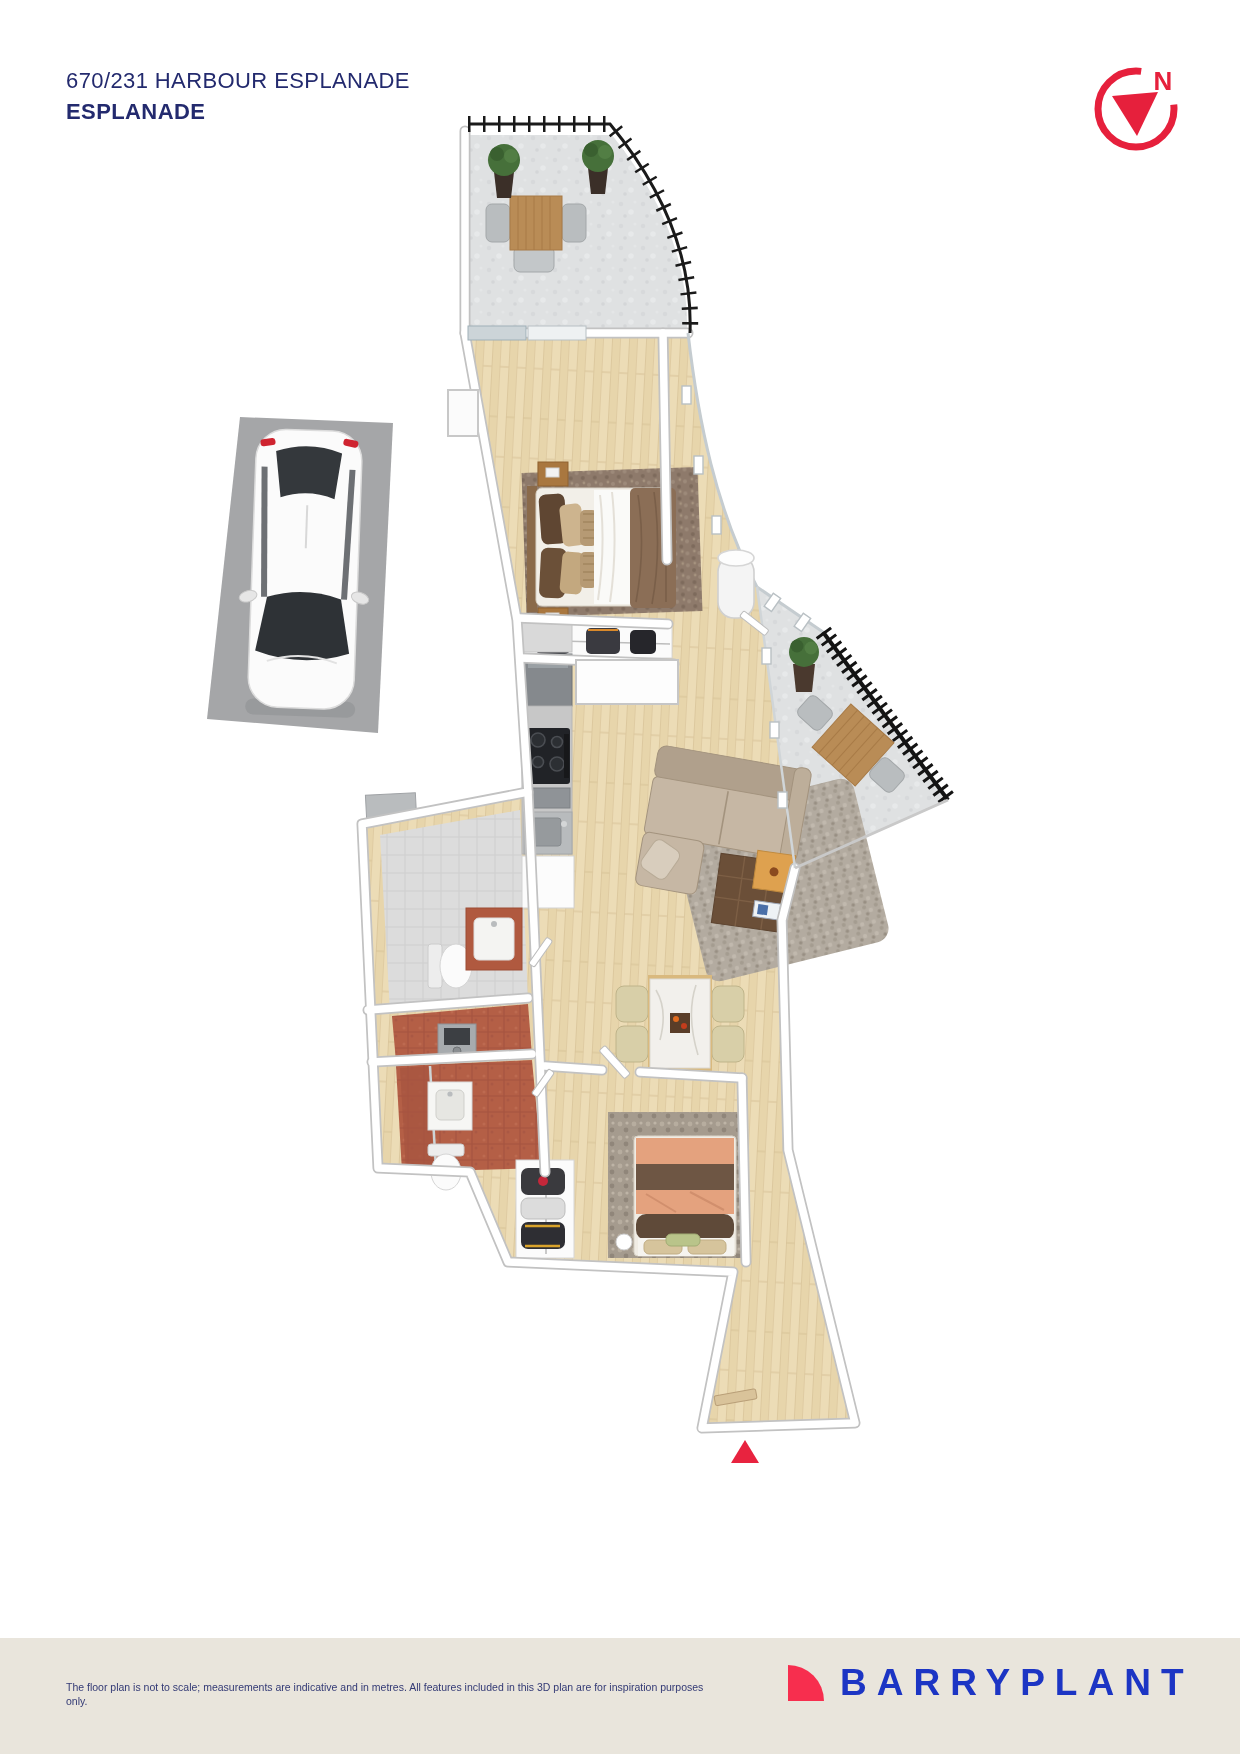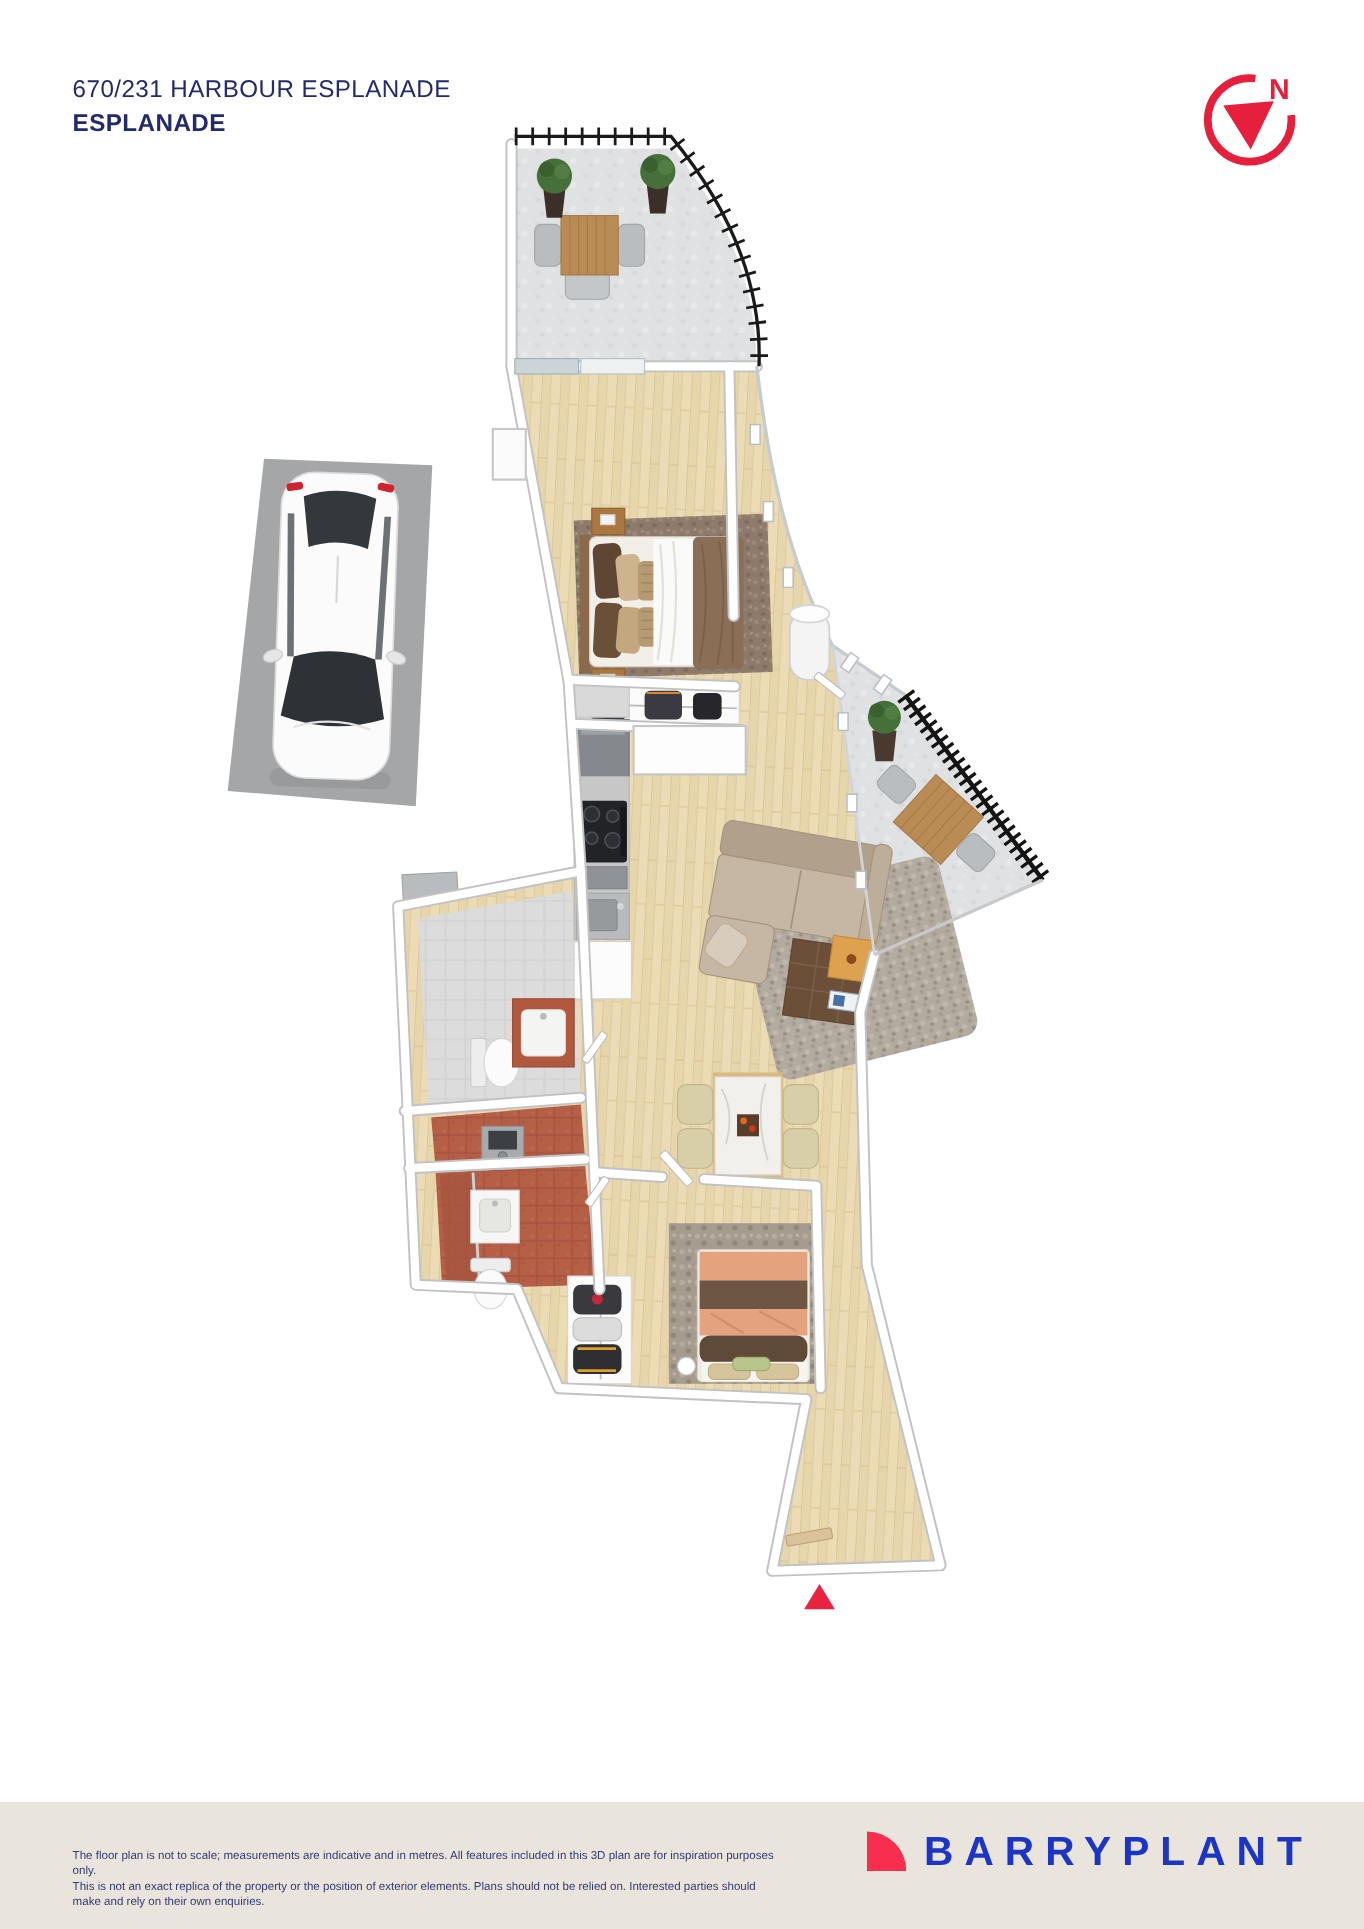--- a/index.html
+++ b/index.html
@@ -378,21 +378,20 @@
 
   <svg class="north" width="100" height="112" viewBox="0 0 100 112">
     <circle class="north-circle" cx="50" cy="55" r="38" stroke-dasharray="184 50"></circle>
     <polygon class="north-arrow" points="26,42 72,38 51,82"></polygon>
     <text class="north-n" x="77" y="36" text-anchor="middle">N</text>
   </svg>
 
   <div class="footer">
     <div class="disclaimer">
       <div>The floor plan is not to scale; measurements are indicative and in metres. All features included in this 3D plan are for inspiration purposes only.</div>
-      <div>This is not an exact replica of the property or the position of exterior elements. Plans should not be relied on. Interested parties should make and rely on their own enquiries.</div>
     </div>
     <div class="brand">
       <svg class="brand-mark" viewBox="0 0 40 40">
         <path d="M0,40 L0,0 A40,40 0 0 1 40,40 Z"></path>
       </svg>
       <div class="brand-name">BARRYPLANT</div>
     </div>
   </div>
 
 </div>

